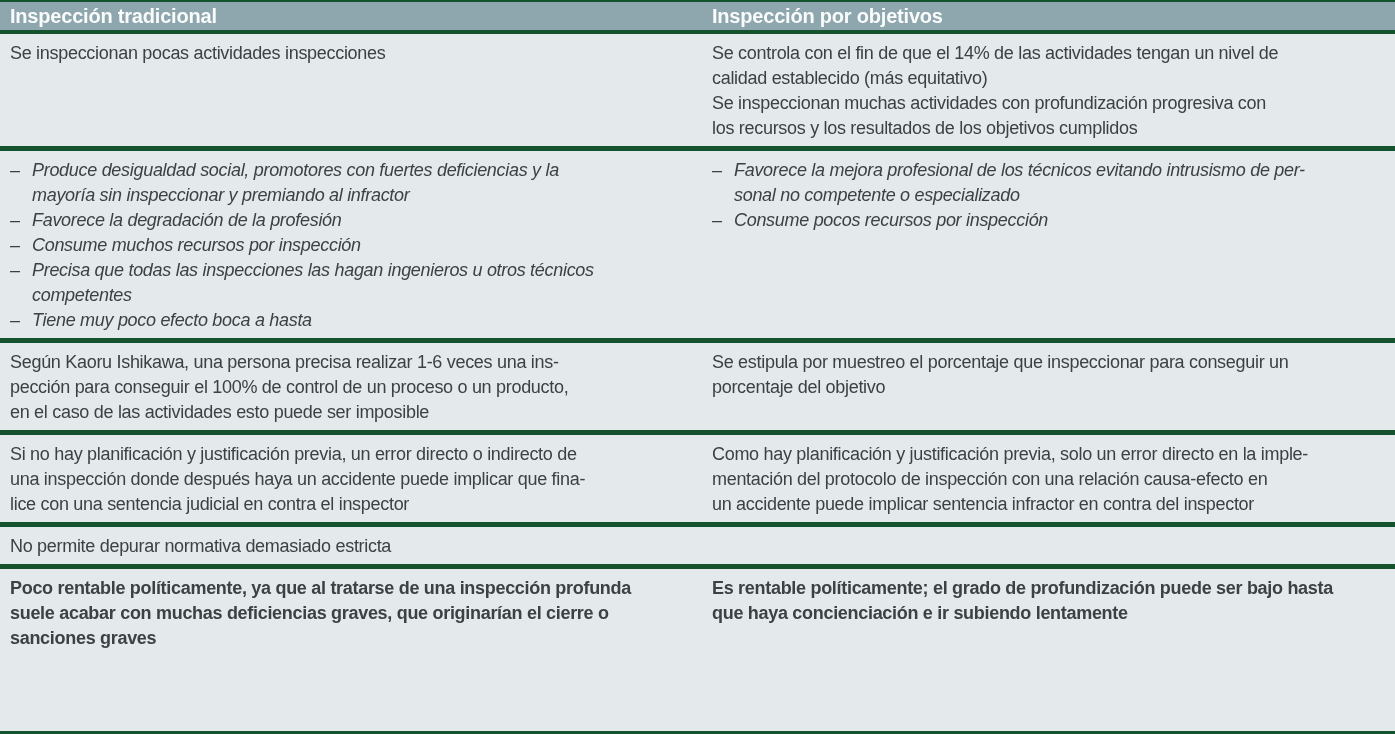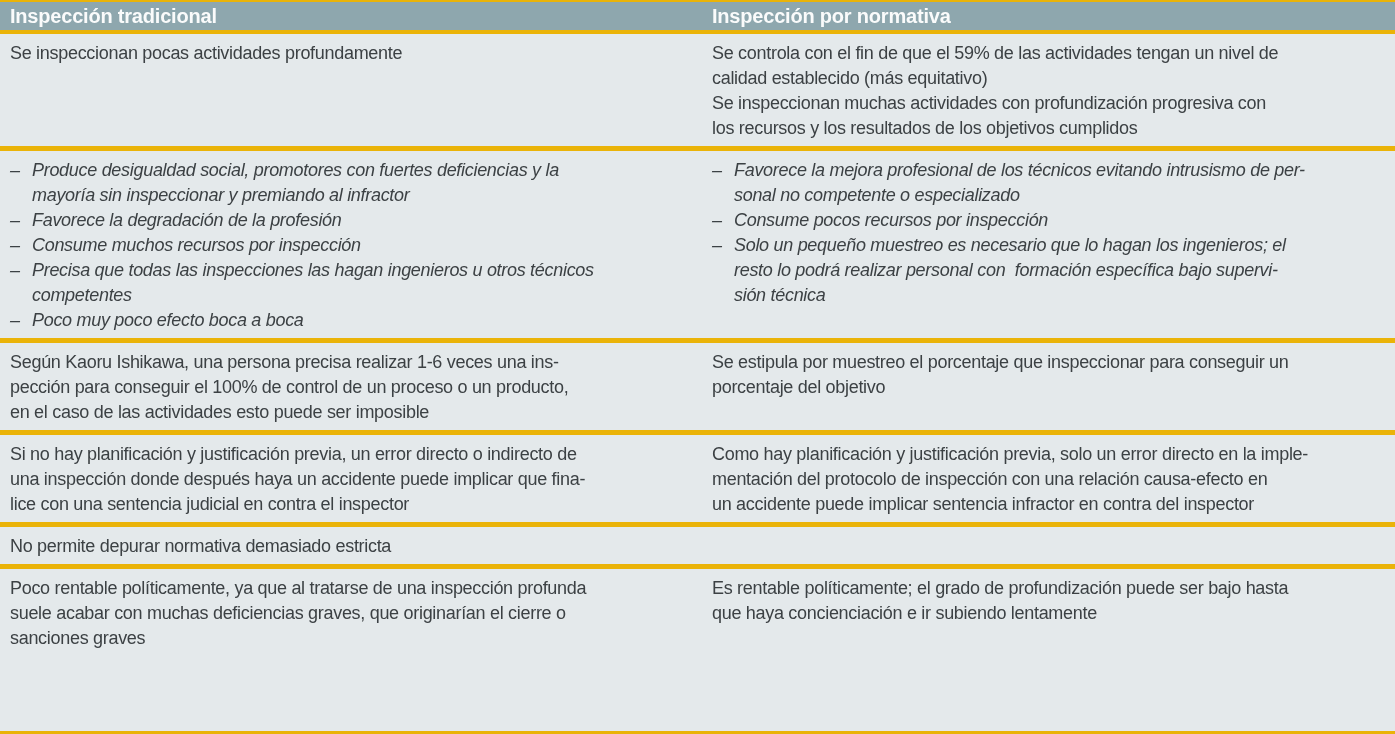--- a/index.html
+++ b/index.html
@@ -5,21 +5,21 @@
   html, body { margin: 0; padding: 0; background: #ffffff; }
   .page {
     width: 1395px;
     height: 734px;
     box-sizing: border-box;
     padding-top: 2px;
     display: flex;
     flex-direction: column;
     font-family: "Liberation Sans", "DejaVu Sans", sans-serif;
     color: var(--body-text, #3c4144);
-    background: #eab308;
+    background: #14532d;
     overflow: hidden;
   }
   .header-row {
     display: grid;
     grid-template-columns: 702px 1fr;
     background: var(--header-bg, #8ea7ae);
     height: 28px;
     line-height: 28px;
     flex: 0 0 auto;
     margin-bottom: 4px;
@@ -40,21 +40,21 @@
     gap: 5px;
     flex: 1;
     padding-bottom: 3px;
   }
   .row {
     display: grid;
     grid-template-columns: 702px 1fr;
     background: var(--row-bg, #e4e9eb);
     flex: 0 0 auto;
   }
-  .row:last-child { flex: 1 1 auto; }
+  .row:last-child { flex: 1 1 auto; font-weight: bold; }
   .cell {
     box-sizing: border-box;
     padding: 7px 10px 5px 10px;
     font-size: 18px;
     line-height: 25px;
     letter-spacing: -0.3px;
     white-space: pre-wrap;
     overflow-wrap: break-word;
   }
   .cell.left  { padding-right: 18px; }
@@ -70,37 +70,35 @@
     width: 22px;
     text-indent: 0;
   }
 </style>
 </head>
 <body>
 
 <div class="page">
   <div class="header-row">
     <div class="hcell left">Inspección tradicional</div>
-    <div class="hcell right">Inspección por normativa</div>
+    <div class="hcell right">Inspección por objetivos</div>
   </div>
   <div class="tbody">
       <div class="row">
-        <div class="cell left"><div class="para">Se inspeccionan pocas actividades profundamente</div></div>
-        <div class="cell right"><div class="para">Se controla con el fin de que el 59% de las actividades tengan un nivel de
+        <div class="cell left"><div class="para">Se inspeccionan pocas actividades inspecciones</div></div>
+        <div class="cell right"><div class="para">Se controla con el fin de que el 14% de las actividades tengan un nivel de
 calidad establecido (más equitativo)</div><div class="para">Se inspeccionan muchas actividades con profundización progresiva con
 los recursos y los resultados de los objetivos cumplidos</div></div>
       </div>
       <div class="row">
         <div class="cell left"><div class="bullet"><span class="marker">–</span><span>Produce desigualdad social, promotores con fuertes deficiencias y la
 mayoría sin inspeccionar y premiando al infractor</span></div><div class="bullet"><span class="marker">–</span><span>Favorece la degradación de la profesión</span></div><div class="bullet"><span class="marker">–</span><span>Consume muchos recursos por inspección</span></div><div class="bullet"><span class="marker">–</span><span>Precisa que todas las inspecciones las hagan ingenieros u otros técnicos
-competentes</span></div><div class="bullet"><span class="marker">–</span><span>Poco muy poco efecto boca a boca</span></div></div>
+competentes</span></div><div class="bullet"><span class="marker">–</span><span>Tiene muy poco efecto boca a hasta</span></div></div>
         <div class="cell right"><div class="bullet"><span class="marker">–</span><span>Favorece la mejora profesional de los técnicos evitando intrusismo de per-
-sonal no competente o especializado</span></div><div class="bullet"><span class="marker">–</span><span>Consume pocos recursos por inspección</span></div><div class="bullet"><span class="marker">–</span><span>Solo un pequeño muestreo es necesario que lo hagan los ingenieros; el
-resto lo podrá realizar personal con  formación específica bajo supervi-
-sión técnica</span></div></div>
+sonal no competente o especializado</span></div><div class="bullet"><span class="marker">–</span><span>Consume pocos recursos por inspección</span></div></div>
       </div>
       <div class="row">
         <div class="cell left"><div class="para">Según Kaoru Ishikawa, una persona precisa realizar 1-6 veces una ins-
 pección para conseguir el 100% de control de un proceso o un producto,
 en el caso de las actividades esto puede ser imposible</div></div>
         <div class="cell right"><div class="para">Se estipula por muestreo el porcentaje que inspeccionar para conseguir un
 porcentaje del objetivo</div></div>
       </div>
       <div class="row">
         <div class="cell left"><div class="para">Si no hay planificación y justificación previa, un error directo o indirecto de

